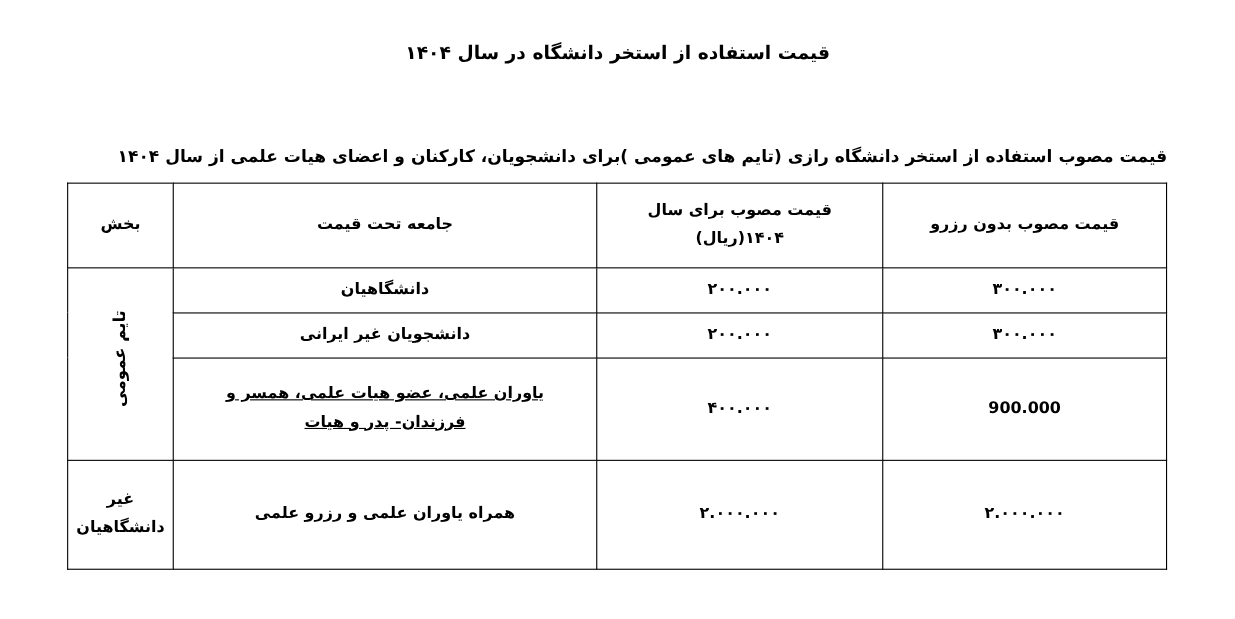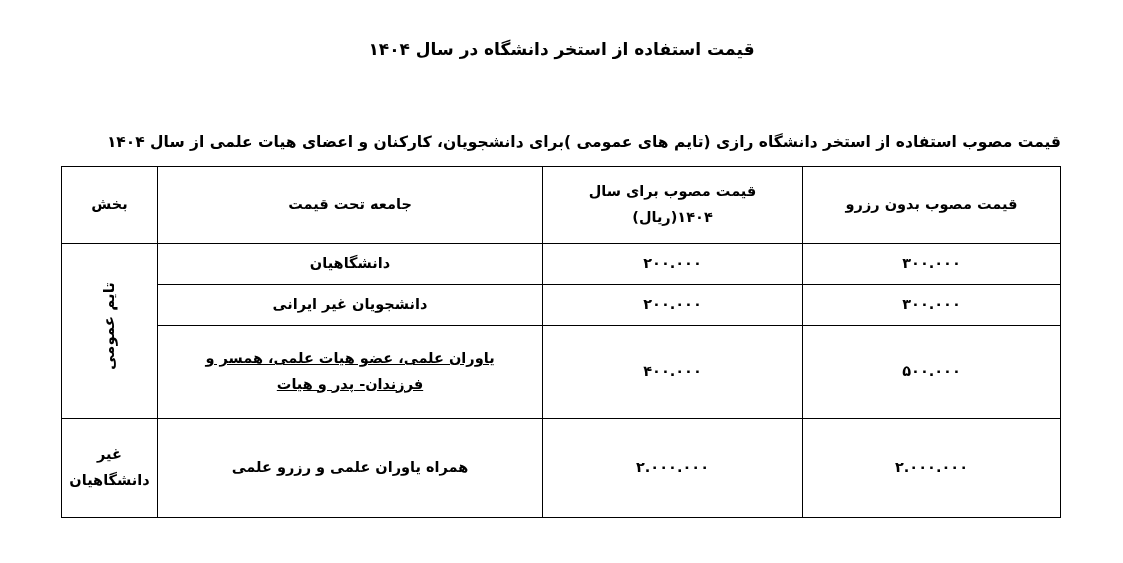--- a/index.html
+++ b/index.html
@@ -113,21 +113,21 @@
         <td class="cell-section" rowspan="3">
           <span class="vertical-label">تایم عمومی</span>
         </td>
       </tr>
       <tr class="row-short">
         <td>۳۰۰.۰۰۰</td>
         <td>۲۰۰.۰۰۰</td>
         <td>دانشجویان غیر ایرانی</td>
       </tr>
       <tr class="row-tall">
-        <td>۵۰۰.۰۰۰</td>
+        <td>900.000</td>
         <td>۴۰۰.۰۰۰</td>
         <td class="audience-multiline">
           <div>یاوران علمی، عضو هیات علمی، همسر و</div>
           <div>فرزندان- پدر و هیات</div>
         </td>
       </tr>
       <tr class="row-xtall">
         <td>۲.۰۰۰.۰۰۰</td>
         <td>۲.۰۰۰.۰۰۰</td>
         <td>همراه یاوران علمی و رزرو علمی</td>

